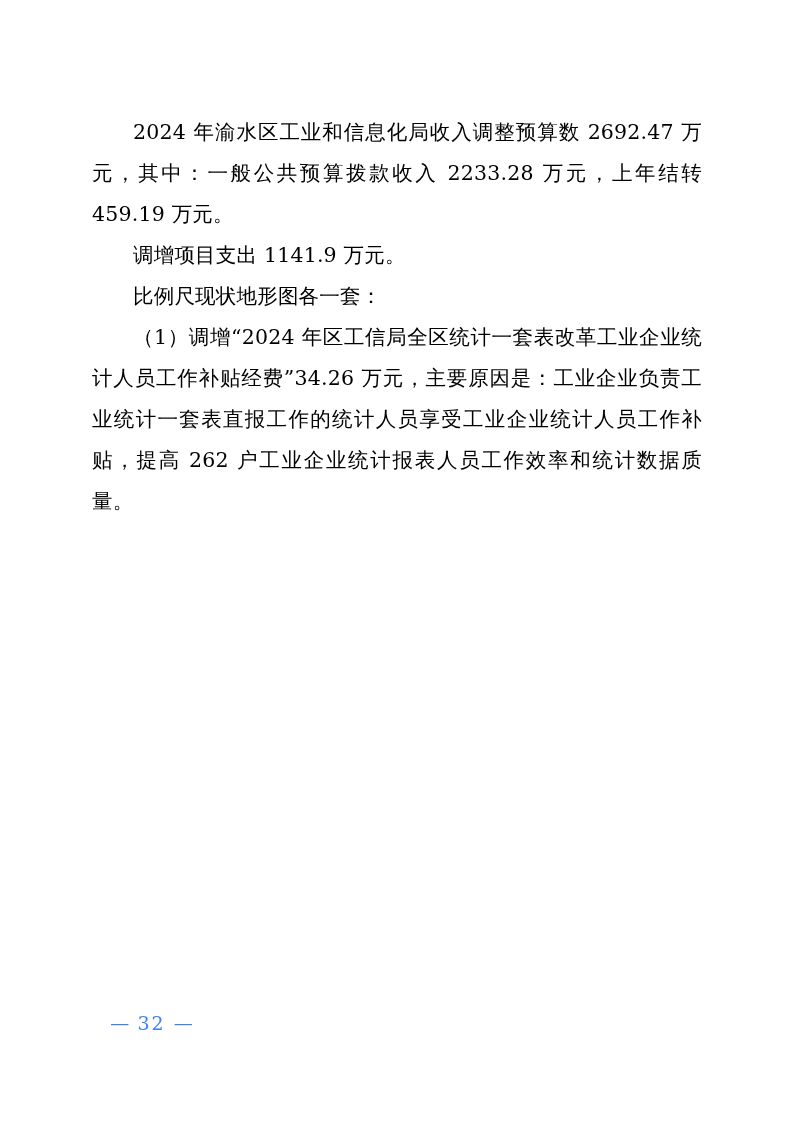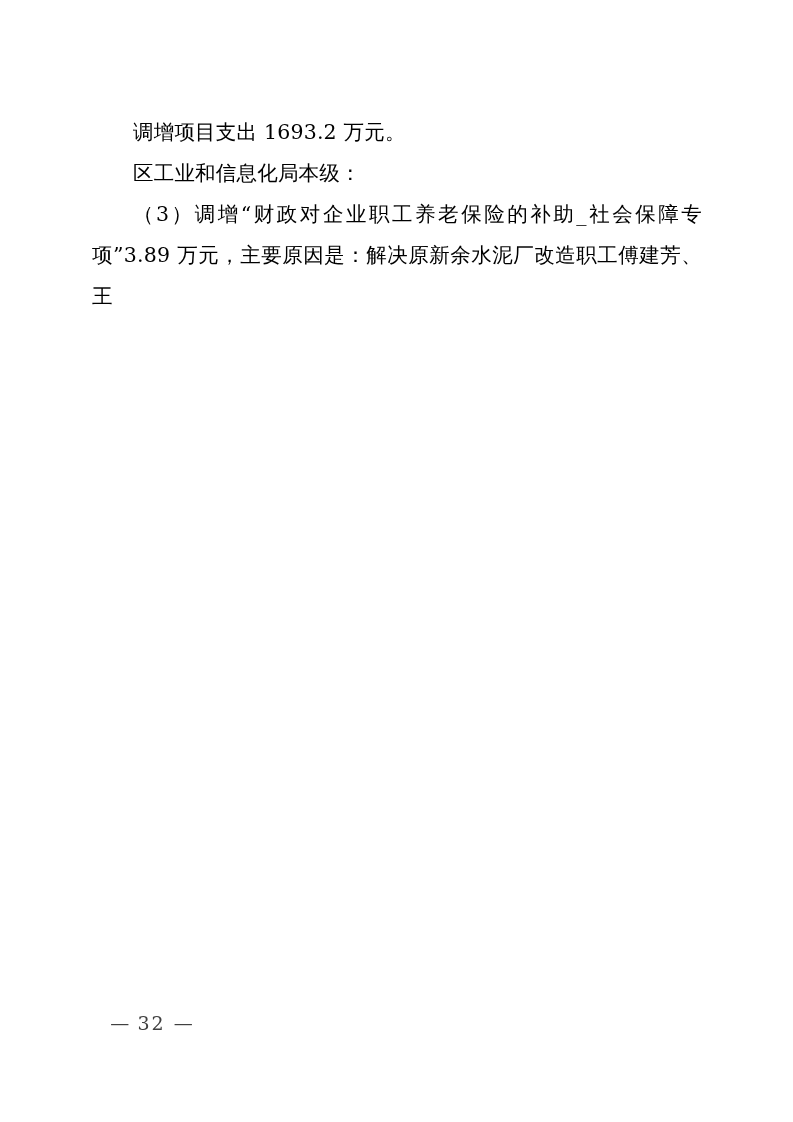--- a/index.html
+++ b/index.html
@@ -38,33 +38,34 @@
     left: 0;
     right: 0;
     top: 1012px;
     text-align: center;
   }
   .page-number {
     display: inline-block;
     font-size: 19px;
     font-family: "DejaVu Serif", "Liberation Serif", serif;
     letter-spacing: 2px;
-    color: #404040;
+    color: #3b82f6;
     margin-left: -490px;
   }
   .page-number .dash {
     letter-spacing: 0;
   }
 </style>
 </head>
 <body>
 
 <div class="page">
   <div class="content">
-    <p class="para">调增项目支出 1693.2 万元。</p>
-    <p class="para">区工业和信息化局本级：</p>
-    <p class="para">（3）调增“财政对企业职工养老保险的补助_社会保障专项”3.89 万元，主要原因是：解决原新余水泥厂改造职工傅建芳、王</p>
+    <p class="para">2024 年渝水区工业和信息化局收入调整预算数 2692.47 万元，其中：一般公共预算拨款收入 2233.28 万元，上年结转 459.19 万元。</p>
+    <p class="para">调增项目支出 1141.9 万元。</p>
+    <p class="para">比例尺现状地形图各一套：</p>
+    <p class="para">（1）调增“2024 年区工信局全区统计一套表改革工业企业统计人员工作补贴经费”34.26 万元，主要原因是：工业企业负责工业统计一套表直报工作的统计人员享受工业企业统计人员工作补贴，提高 262 户工业企业统计报表人员工作效率和统计数据质量。</p>
   </div>
 
   <div class="footer">
     <span class="page-number"><span class="dash">—</span> <span>32</span> <span class="dash">—</span></span>
   </div>
 </div>
 
 </body></html>

